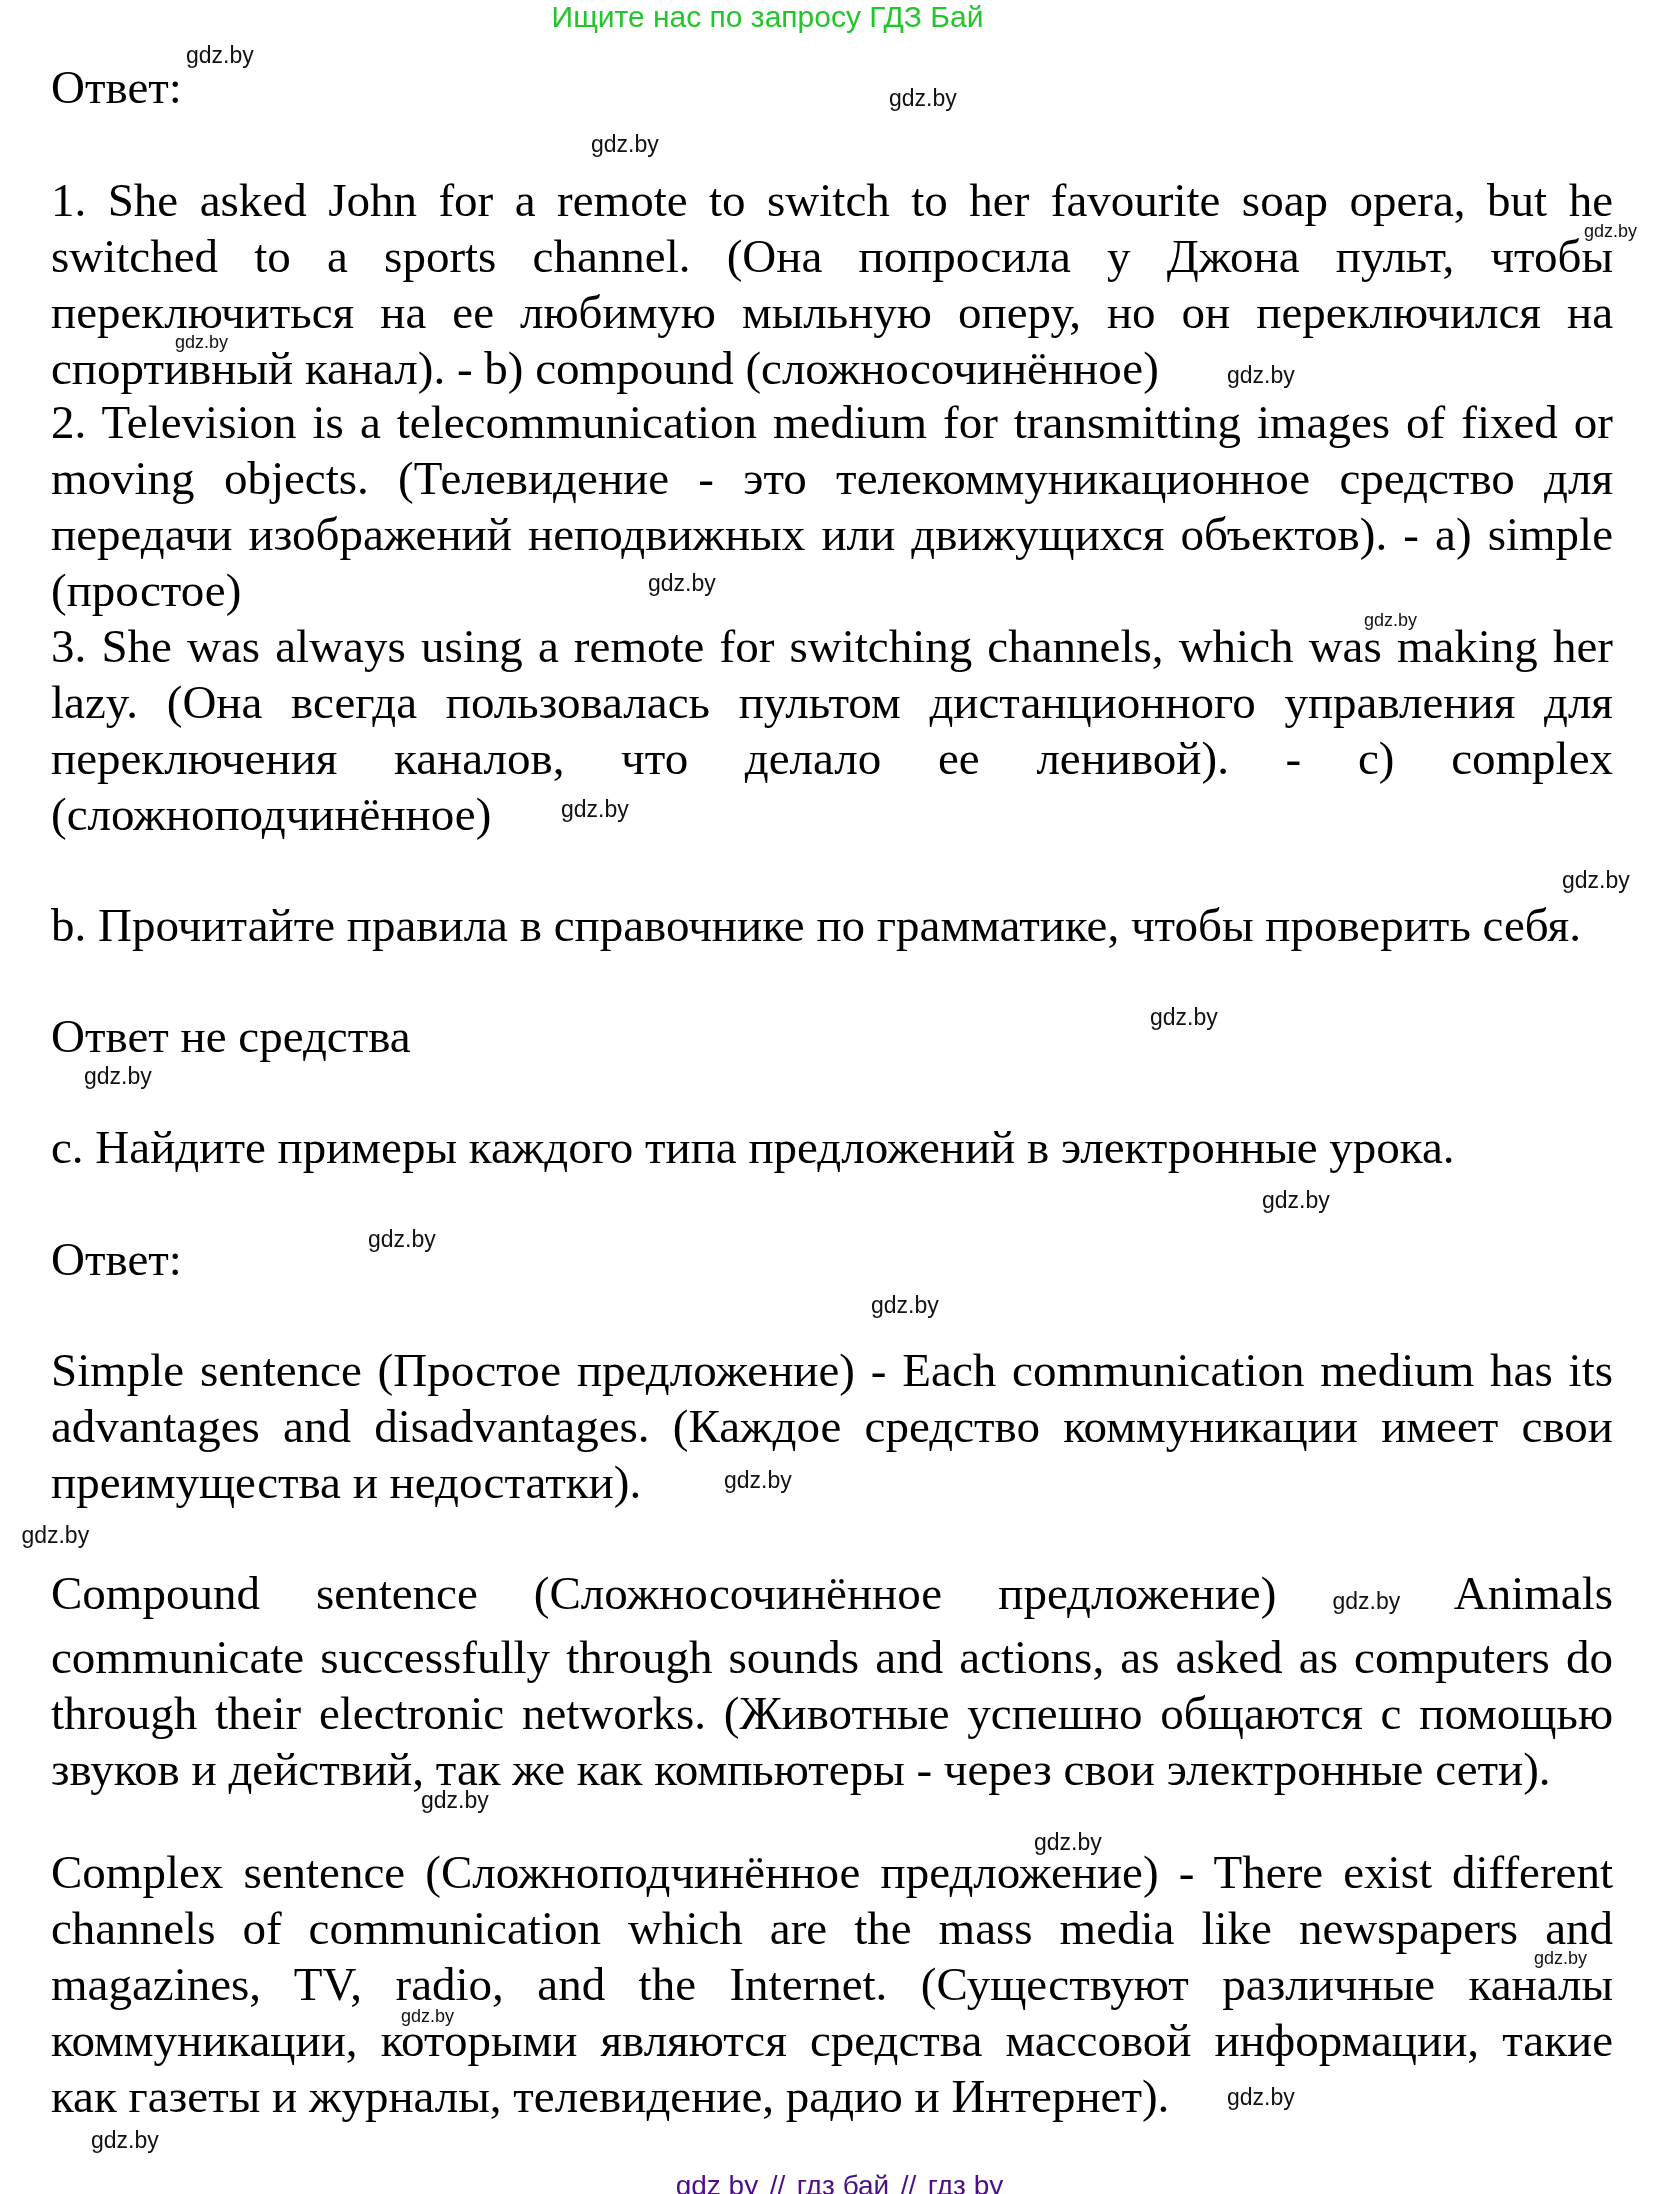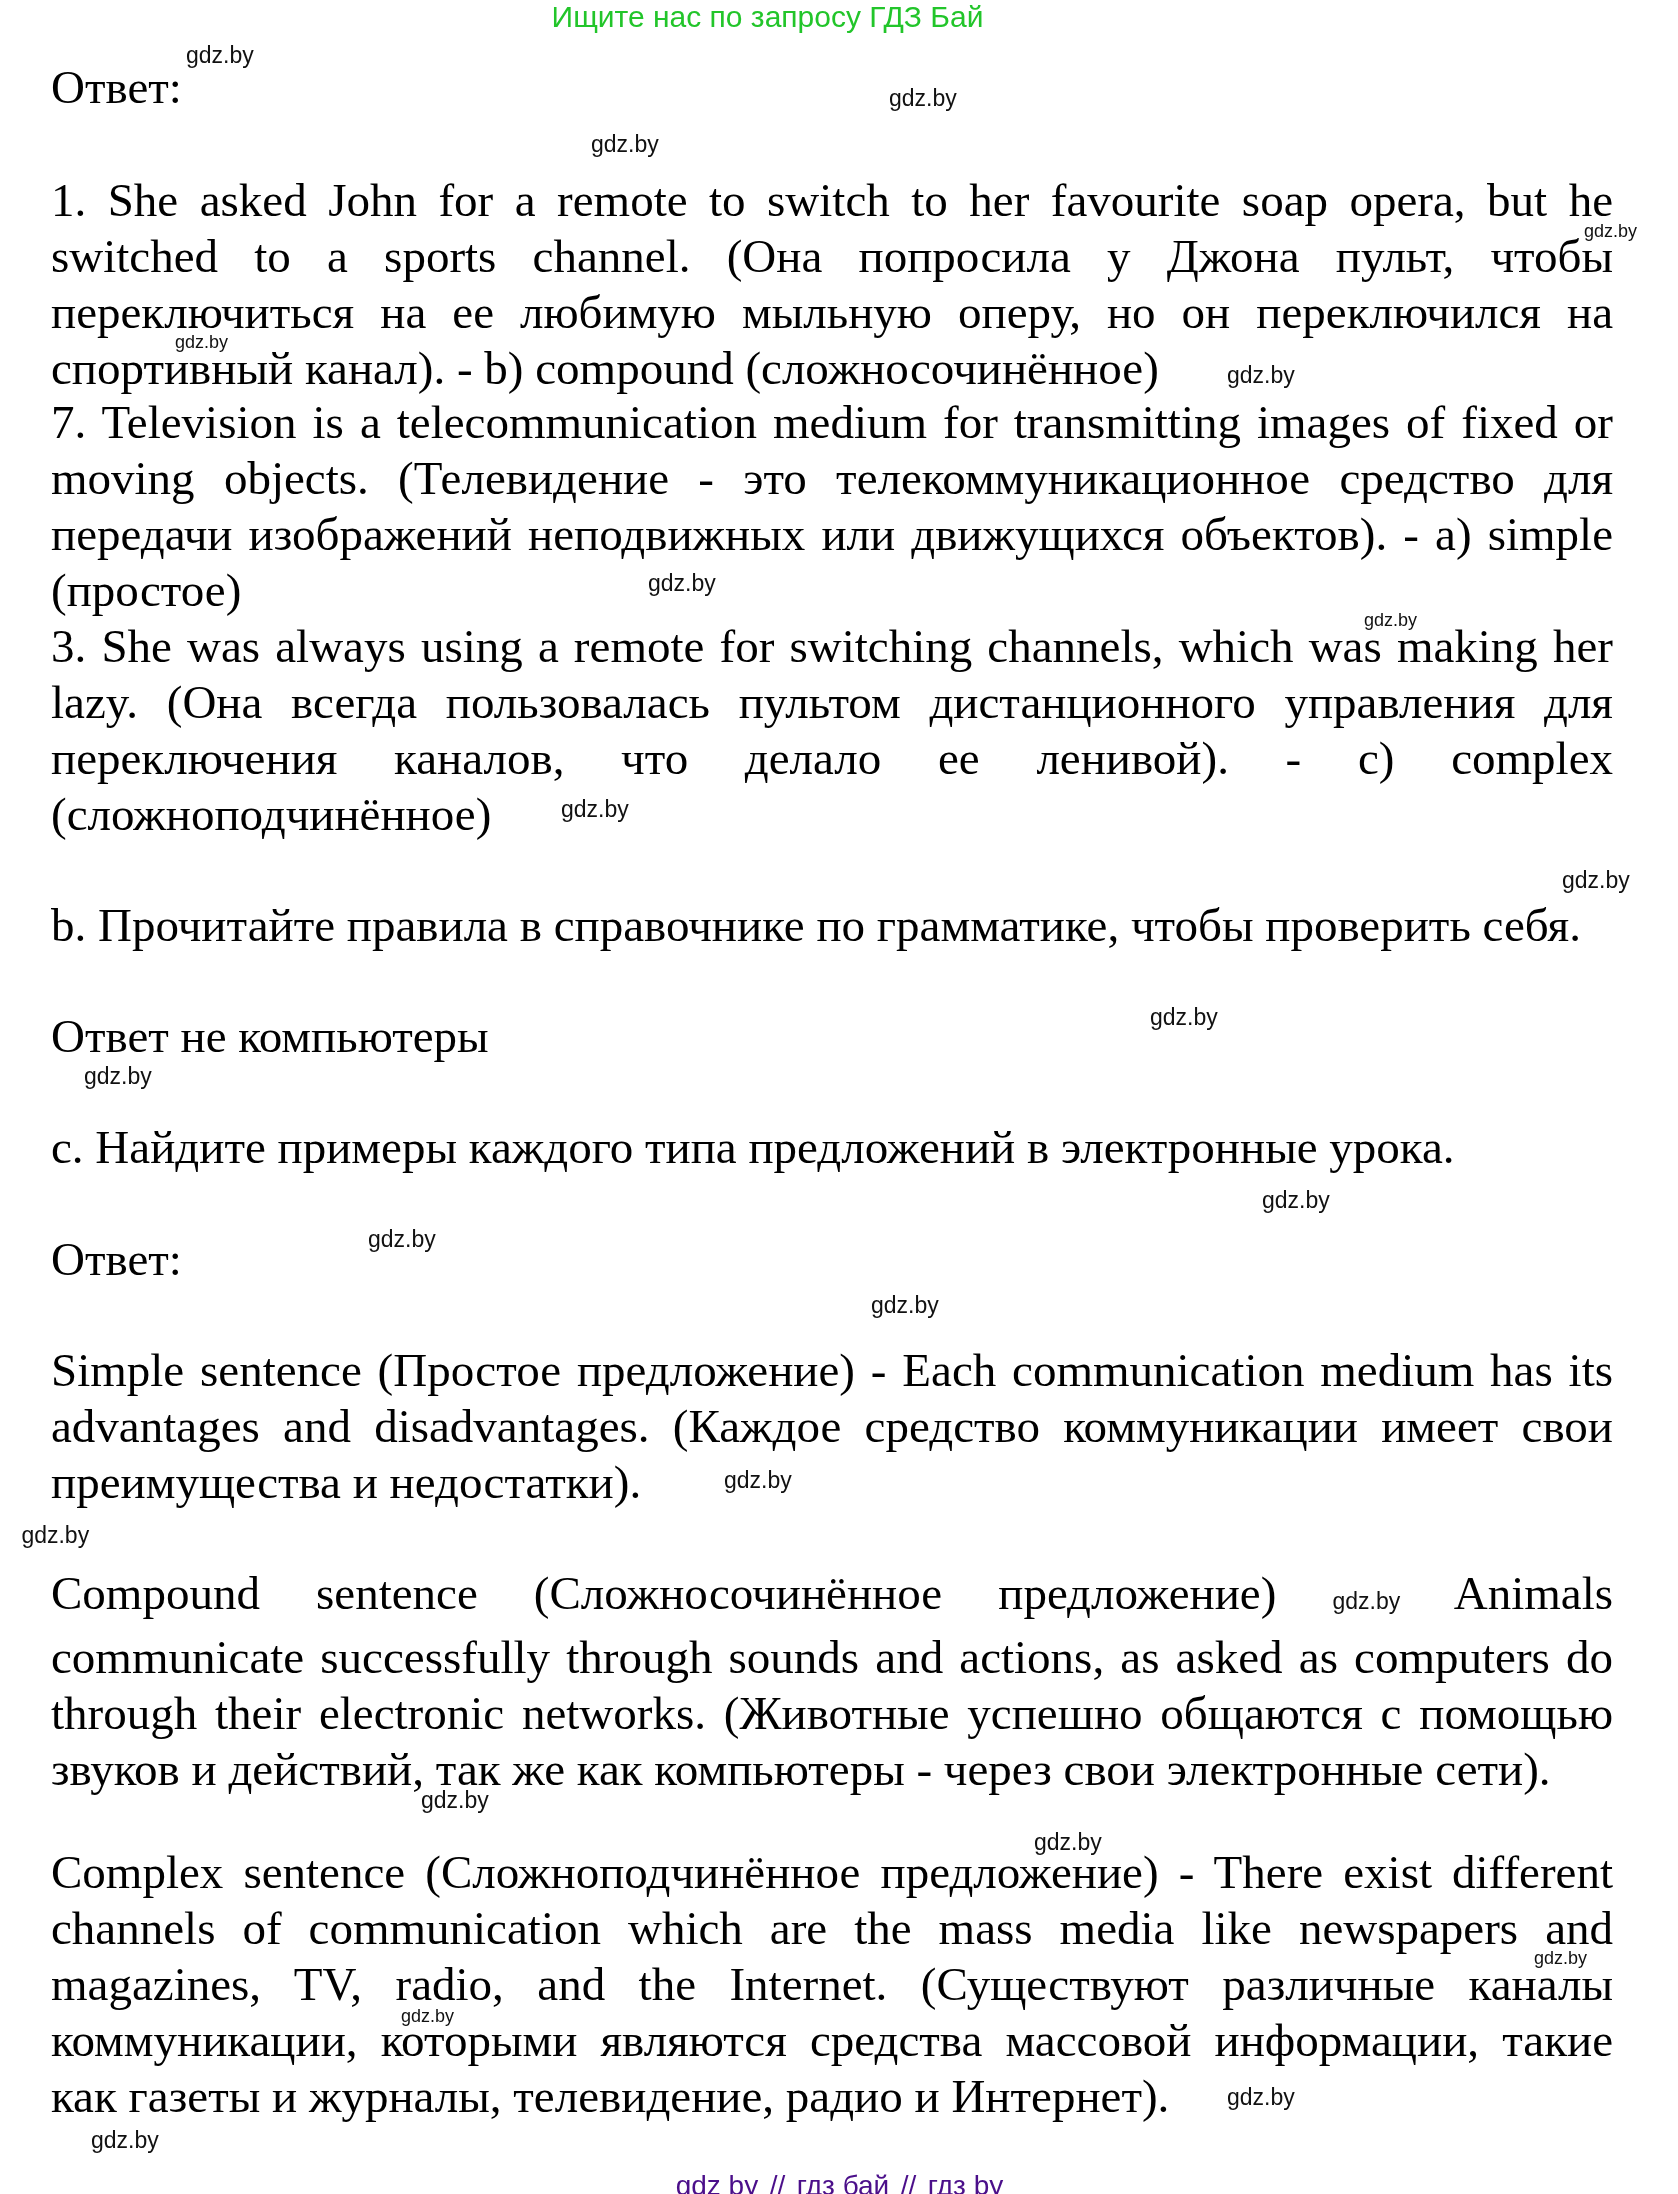--- a/index.html
+++ b/index.html
@@ -43,29 +43,29 @@
 
 <div class="top-banner">Ищите нас по запросу ГДЗ Бай</div>
 
 <div class="block no-justify" style="top:59px;">Ответ:</div>
 
 <div class="block" style="top:172px;">
   <span>1. She asked John for a remote to switch to her favourite soap opera, but he switched to a sports channel. (Она попросила у Джона пульт, чтобы переключиться на ее любимую мыльную оперу, но он переключился на спортивный канал). - </span><b>b) compound (сложносочинённое)</b>
 </div>
 
 <div class="block" style="top:394px;">
-  <span>7. Television is a telecommunication medium for transmitting images of fixed or moving objects. (Телевидение - это телекоммуникационное средство для передачи изображений неподвижных или движущихся объектов). - </span><b>a) simple (простое)</b>
+  <span>2. Television is a telecommunication medium for transmitting images of fixed or moving objects. (Телевидение - это телекоммуникационное средство для передачи изображений неподвижных или движущихся объектов). - </span><b>a) simple (простое)</b>
 </div>
 
 <div class="block" style="top:618px;">
   <span>3. She was always using a remote for switching channels, which was making her lazy. (Она всегда пользовалась пультом дистанционного управления для переключения каналов, что делало ее ленивой). - </span><b>c) complex (сложноподчинённое)</b>
 </div>
 
 <div class="block no-justify" style="top:897px;">b. Прочитайте правила в справочнике по грамматике, чтобы проверить себя.</div>
-<div class="block no-justify" style="top:1008px;">Ответ не компьютеры</div>
+<div class="block no-justify" style="top:1008px;">Ответ не средства</div>
 
 <div class="block no-justify" style="top:1119px;">c. Найдите примеры каждого типа предложений в электронные урока.</div>
 <div class="block no-justify" style="top:1231px;">Ответ:</div>
 
 <div class="block" style="top:1342px;">Simple sentence (Простое предложение) - Each communication medium has its advantages and disadvantages. (Каждое средство коммуникации имеет свои преимущества и недостатки).</div>
 
 <div class="block" style="top:1565px;">
   <span>Compound sentence (Сложносочинённое предложение)</span>
   <span class="inline-wm">gdz.by</span>
   <span>Animals communicate successfully through sounds and actions, as asked as computers do through their electronic networks. (Животные успешно общаются с помощью звуков и действий, так же как компьютеры - через свои электронные сети).</span>

